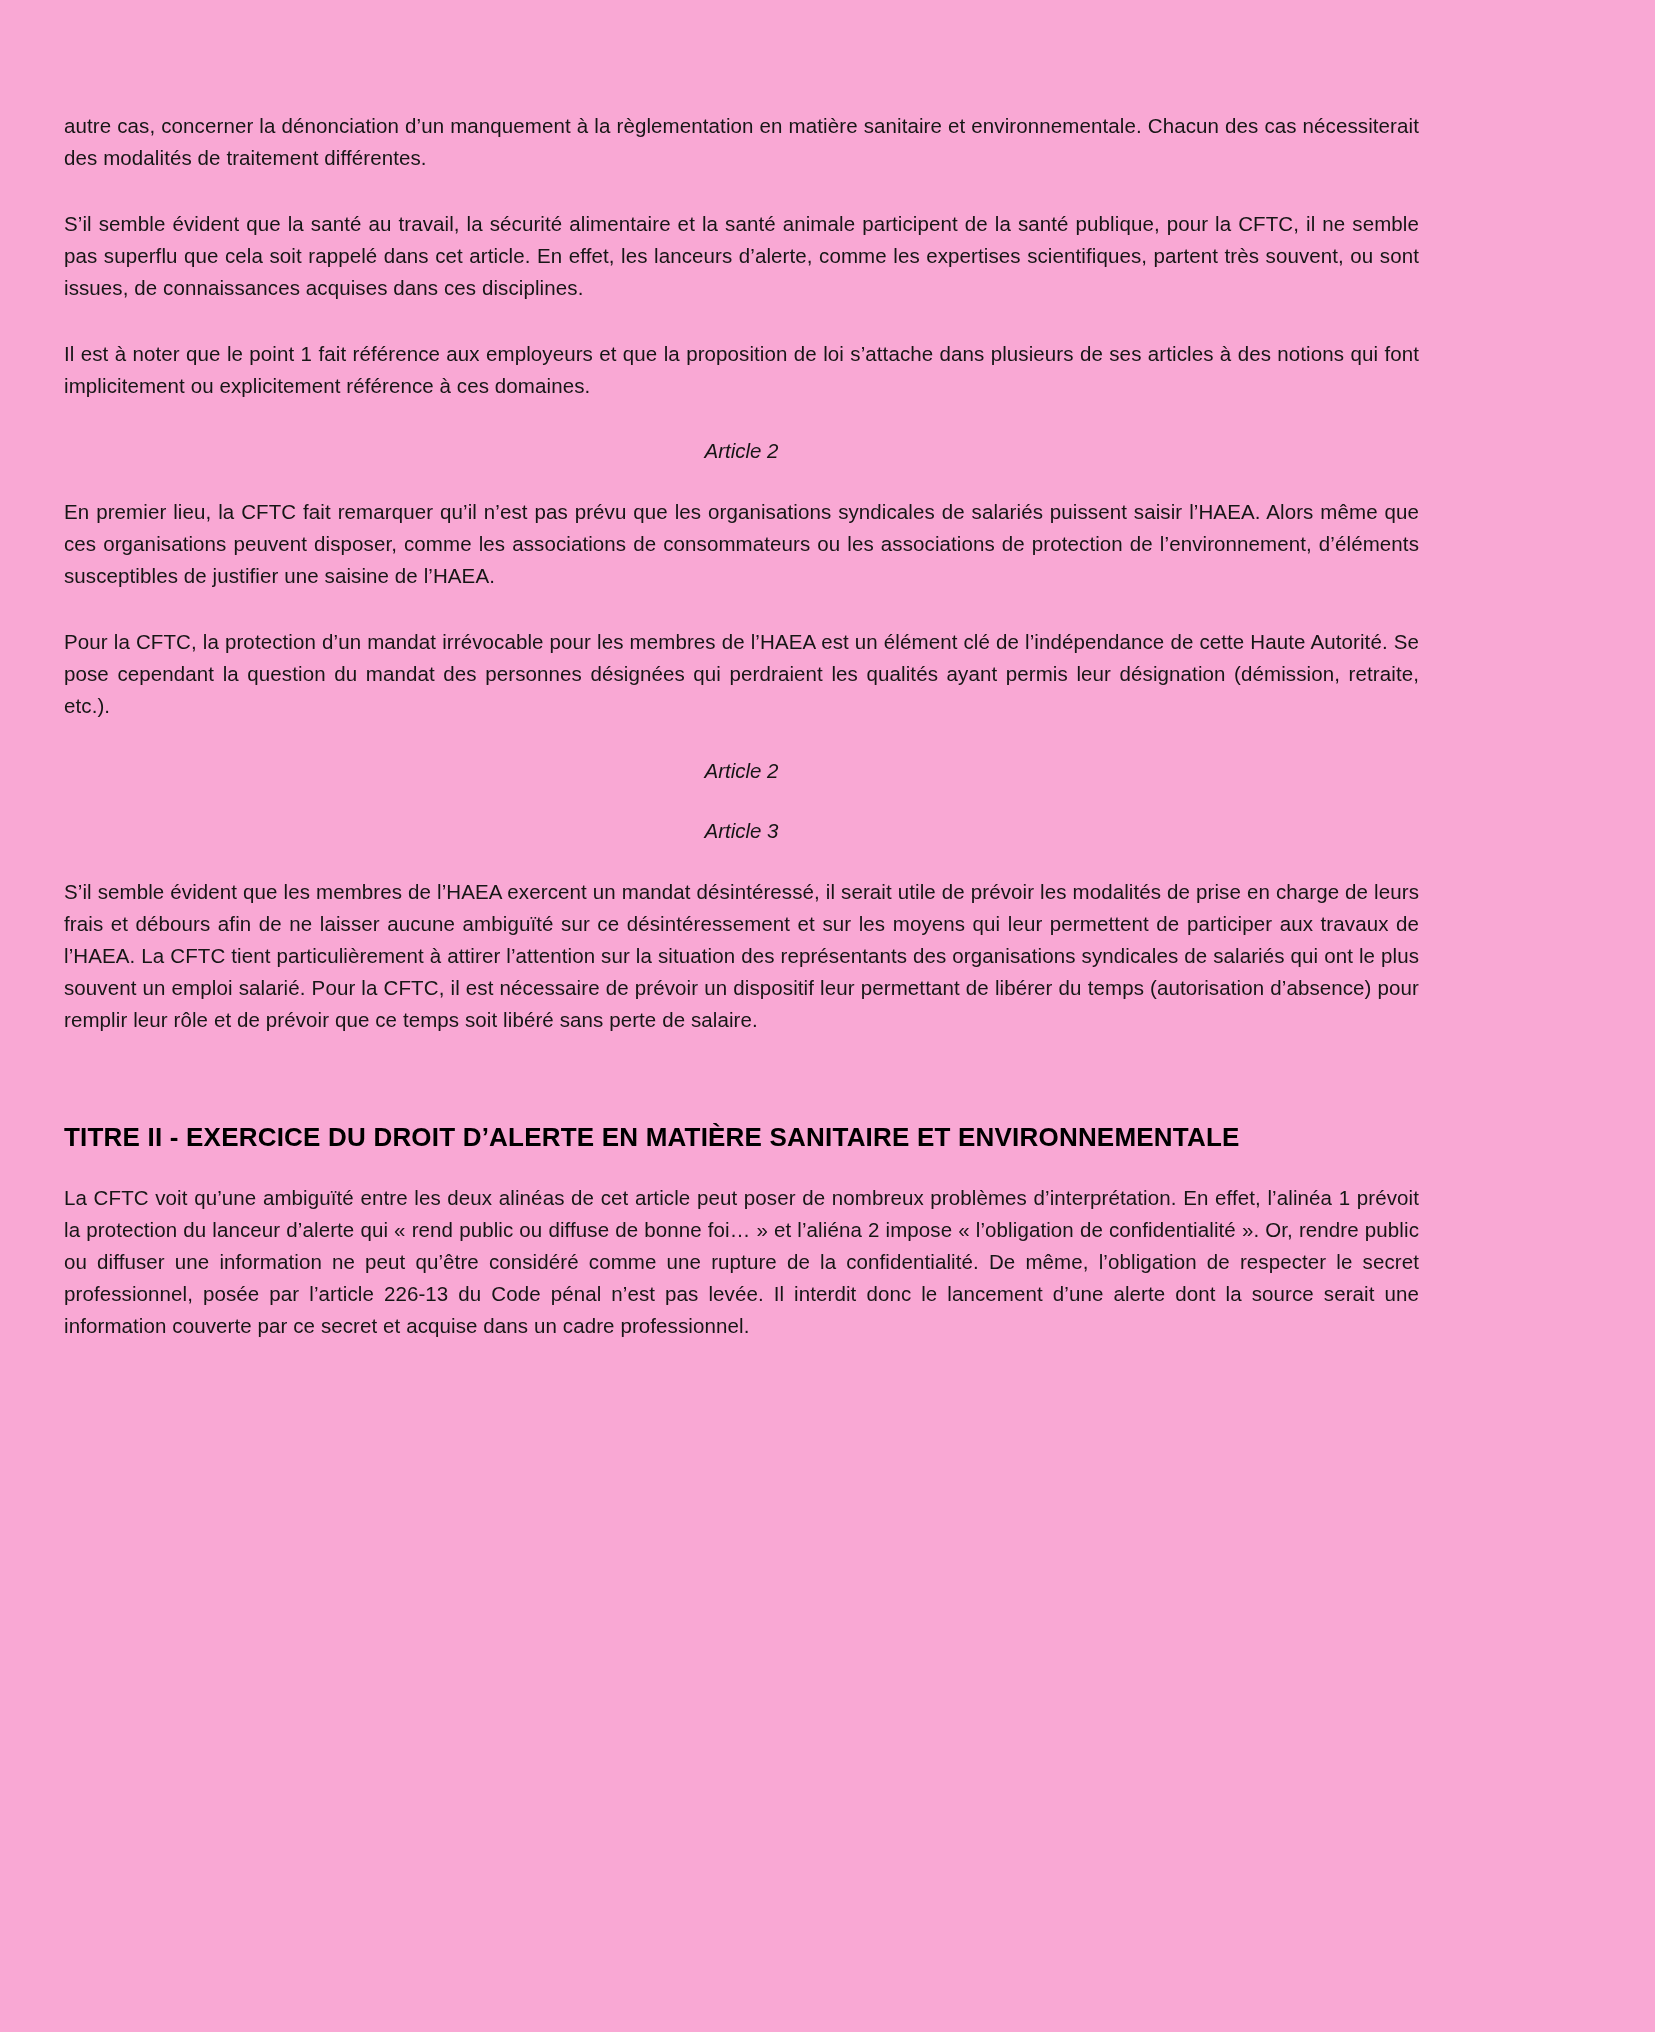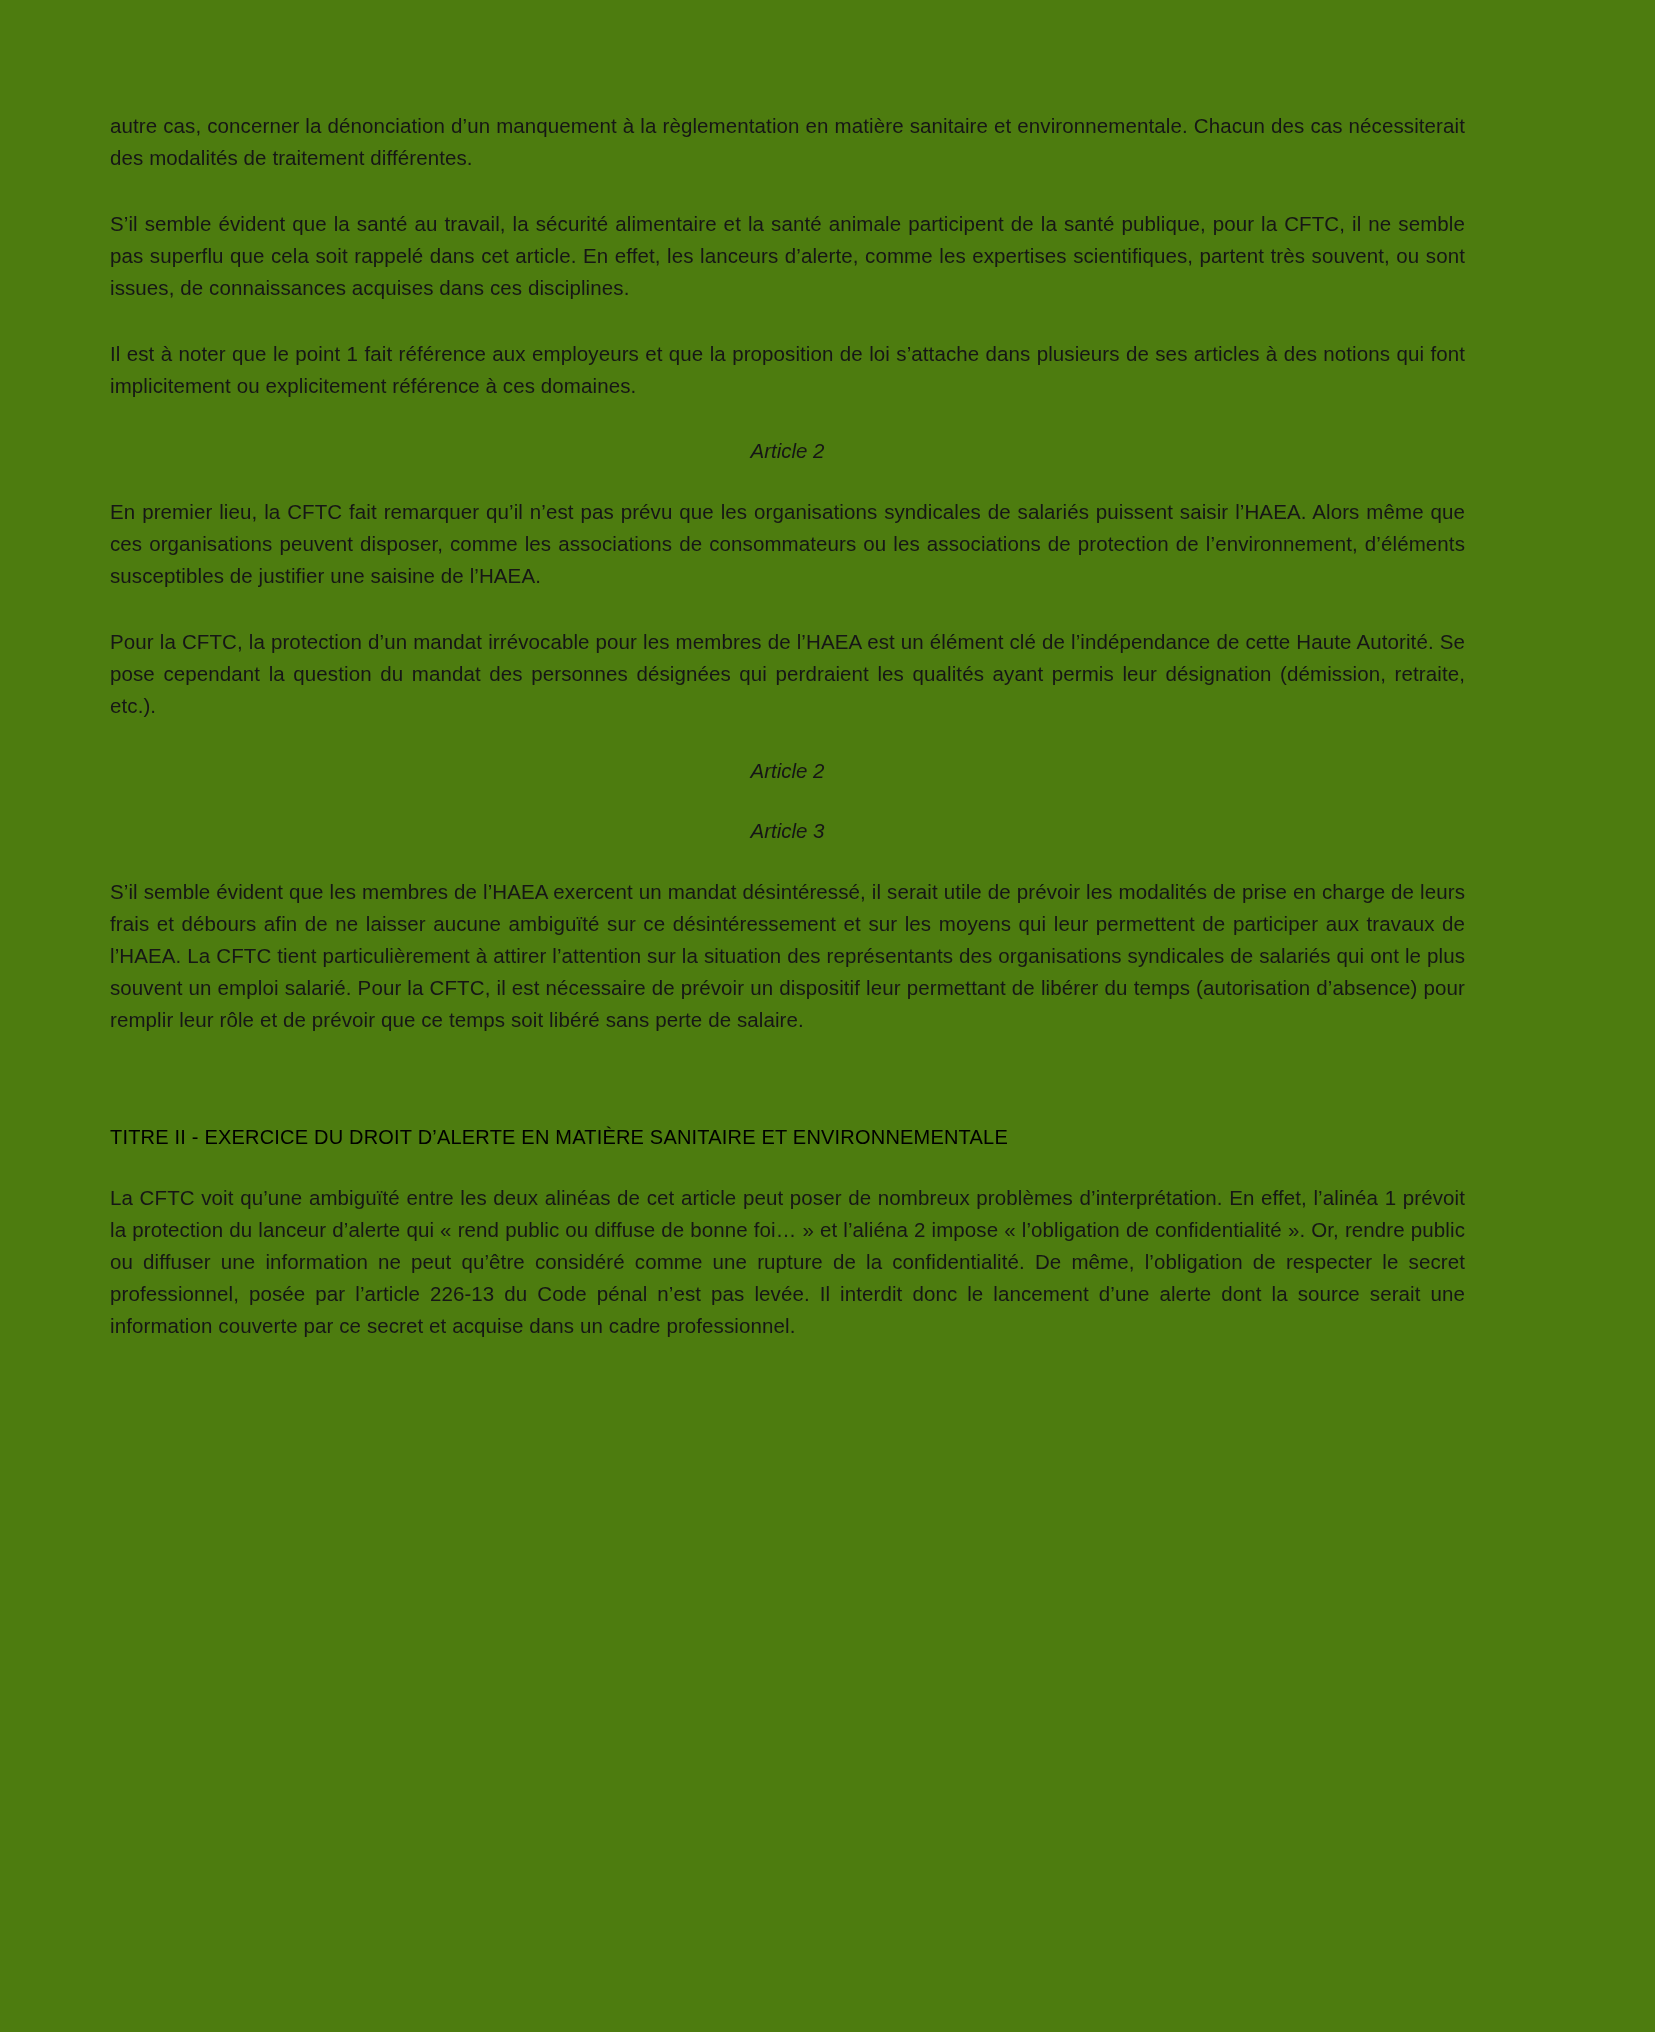--- a/index.html
+++ b/index.html
@@ -10,23 +10,23 @@
   body {
     width: 1655px;
     height: 2032px;
     font-family: "Liberation Sans", sans-serif;
     color: #1a1a1a;
   }
   .page {
     position: relative;
     width: 1655px;
     height: 2032px;
-    background: #4d7c0f;
+    background: #f9a8d4;
     box-sizing: border-box;
-    padding: 110px 150px 0 110px;
+    padding: 110px 150px 0 64px;
   }
   .doc-body {
     width: 1355px;
   }
   p.para {
     margin: 0 0 34px 0;
     font-size: 20.5px;
     line-height: 32px;
     text-align: justify;
     text-justify: inter-word;
@@ -36,23 +36,23 @@
   .article-head {
     margin: 0 0 30px 0;
     font-size: 20.5px;
     line-height: 30px;
     font-style: italic;
     color: #161616;
     text-align: center;
   }
   .section-title {
     margin: 0 0 30px 0;
-    font-size: 20px;
+    font-size: 26px;
     line-height: 30px;
-    font-weight: normal;
+    font-weight: bold;
     color: #000000;
     letter-spacing: 0.2px;
   }
   .gap-large {
     height: 52px;
   }
   .first-para {
     margin-bottom: 36px;
   }
 </style>

